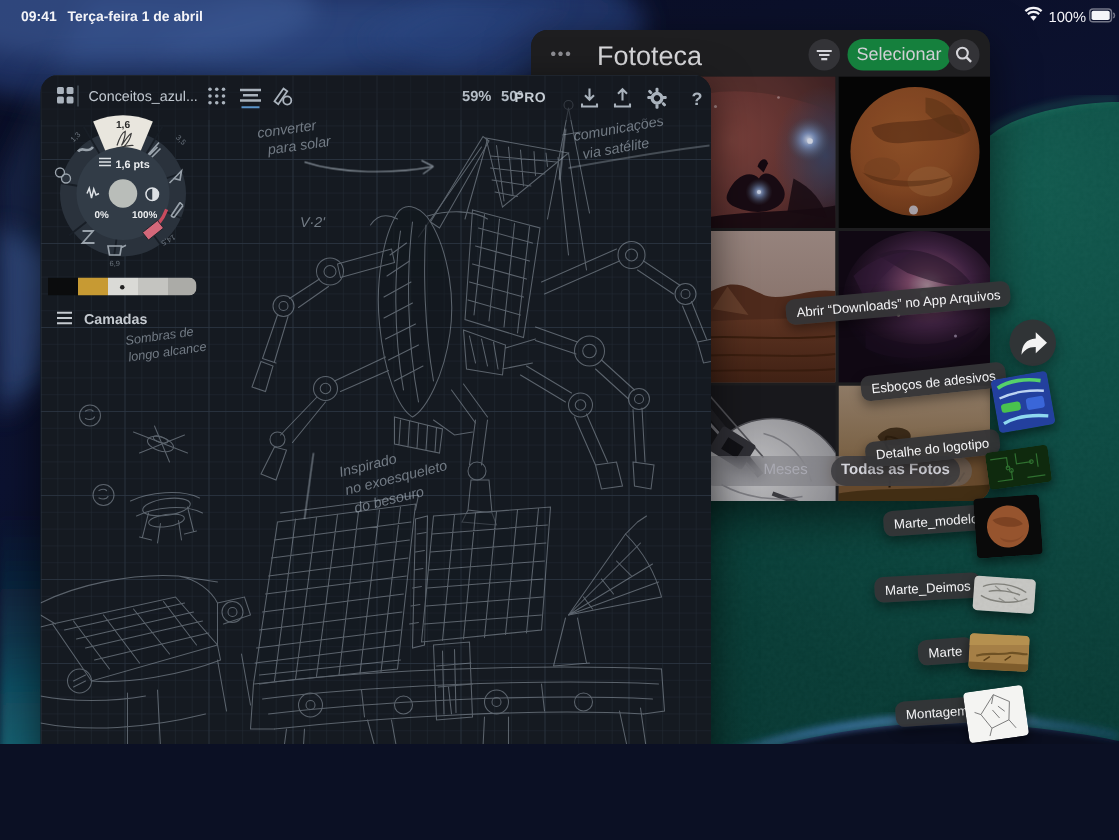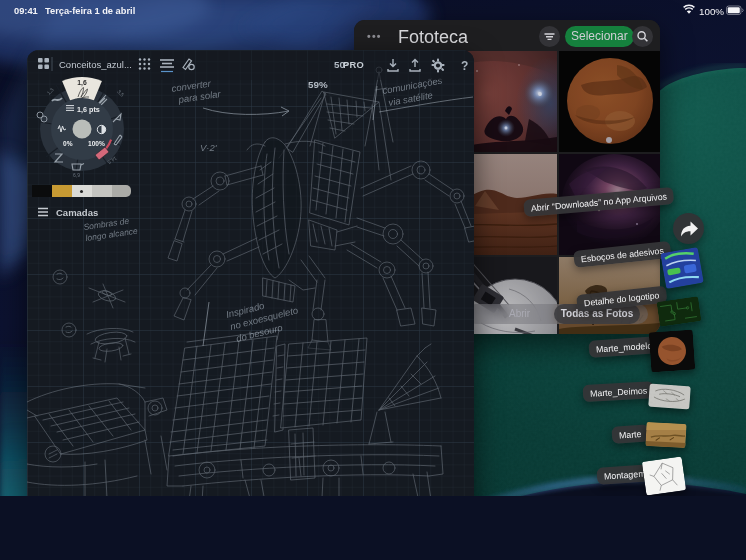--- a/index.html
+++ b/index.html
@@ -239,21 +239,21 @@
     </defs>
     <rect width="101" height="77" fill="url(#dt)"></rect>
     <path d="M0,52 C30,48 70,50 101,46 L101,77 L0,77 Z" fill="#66492c"></path>
     <path d="M34,68 C35,58 33,52 36,46 M36,46 C32,42 30,38 32,34 M36,46 C40,42 44,40 47,40 M32,34 C36,34 40,36 42,38" stroke="#241608" stroke-width="1.4" fill="none"></path>
     <path d="M26,34 C30,28 40,26 46,30 C50,33 48,38 44,39 C38,41 28,40 26,34 Z" fill="#2e1e0e" opacity="0.85"></path>
     <path d="M0,72 C20,68 50,70 101,66 L101,77 L0,77 Z" fill="#3a280f" opacity="0.8"></path>
     <path d="M62,66 L66,58 M70,66 L75,60 M80,64 L84,58" stroke="#241608" stroke-width="1.2"></path>
   </svg>
 
   <div class="abs" style="left:112px;top:284px;width:182px;height:20px;border-radius:10px;background:rgba(110,110,118,0.45);backdrop-filter:blur(6px);"></div>
-  <div class="abs" style="left:155px;top:288px;color:#a9a9b2;font-size:10px;">Abrir</div>
+  <div class="abs" style="left:155px;top:288px;color:#a9a9b2;font-size:10px;">Meses</div>
   <div class="abs" style="left:200px;top:284px;width:86px;height:20px;border-radius:10px;background:rgba(56,56,60,0.82);color:#d5d5dc;font-size:10px;line-height:20px;text-align:center;font-weight:bold;">Todas as Fotos</div>
 </div>
 
 <div class="abs" id="concepts" style="left:27px;top:50px;width:447px;height:510px;z-index:3;border-radius:12px 12px 0 0;background:#151a21;overflow:hidden;box-shadow:0 8px 28px rgba(0,0,0,0.6);">
   <svg class="abs" style="left:0;top:0;" width="447" height="510">
     <defs>
       <pattern id="grid" width="11.2" height="11.2" patternUnits="userSpaceOnUse">
         <path d="M11.2,0 L0,0 0,11.2" fill="none" stroke="#242d38" stroke-width="0.7" opacity="0.8"></path>
       </pattern>
       <pattern id="grid2" width="56" height="56" patternUnits="userSpaceOnUse">
@@ -445,21 +445,21 @@
       <line x1="125" y1="6" x2="139" y2="6"></line>
           <line x1="127" y1="9.5" x2="137" y2="9.5"></line>
           <line x1="125" y1="13" x2="139" y2="13"></line>
       <line x1="126" y1="17.5" x2="138" y2="17.5" stroke="#5a93c9" stroke-width="1.2"></line>
     </g>
     <g stroke="#aab3bd" stroke-width="1.2" fill="none">
       <path d="M148,13.5 L154,5 L156.5,6.8 L150.5,15.5 Z"></path>
       <circle cx="156.5" cy="13" r="2.7"></circle>
     </g>
   </svg>
-  <div class="abs" style="left:281px;top:9px;color:#b4bcc5;font-size:9.8px;font-weight:600;margin-top:20px;">59%</div>
+  <div class="abs" style="left:281px;top:9px;color:#b4bcc5;font-size:9.8px;font-weight:600;">59%</div>
   <div class="abs" style="left:307px;top:9px;color:#b4bcc5;font-size:9.8px;font-weight:600;">50°</div>
   <div class="abs" style="left:316px;top:9.5px;color:#c6cdd4;font-size:9.3px;font-weight:700;letter-spacing:0.3px;">PRO</div>
   <svg class="abs" style="left:360px;top:7px;" width="85" height="17">
     <g stroke="#aab3bd" stroke-width="1.4" fill="none">
       <path d="M6,2 L6,9 M3,6.5 L6,9.5 L9,6.5 M1,12 L1,14 L11,14 L11,12"></path>
       <path d="M28,10 L28,3 M25,5.5 L28,2.5 L31,5.5 M23,12 L23,14 L33,14 L33,12"></path>
     </g>
     <g fill="#aab3bd">
       <path d="M51,4.2 a4.3,4.3 0 1 0 0.01,0 Z M51,6.4 a2.1,2.1 0 1 1 -0.01,0 Z" fill-rule="evenodd"></path>
       <rect x="50" y="1.5" width="2" height="3" rx="0.8"></rect>

